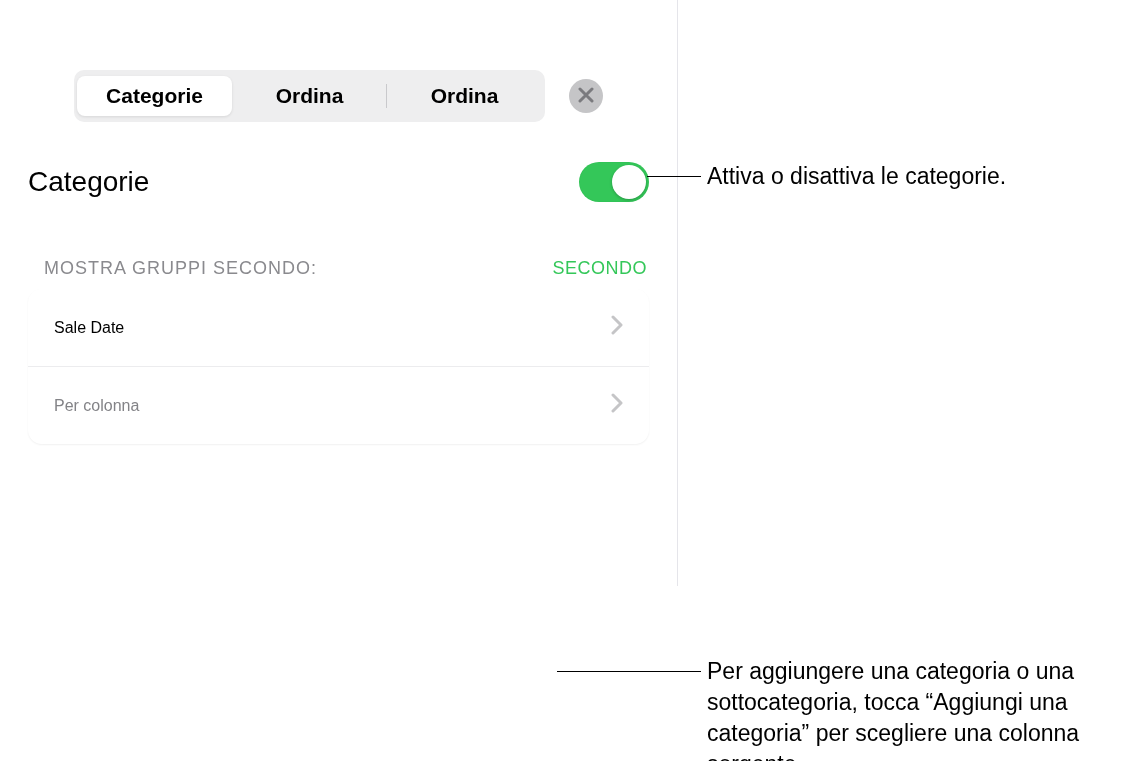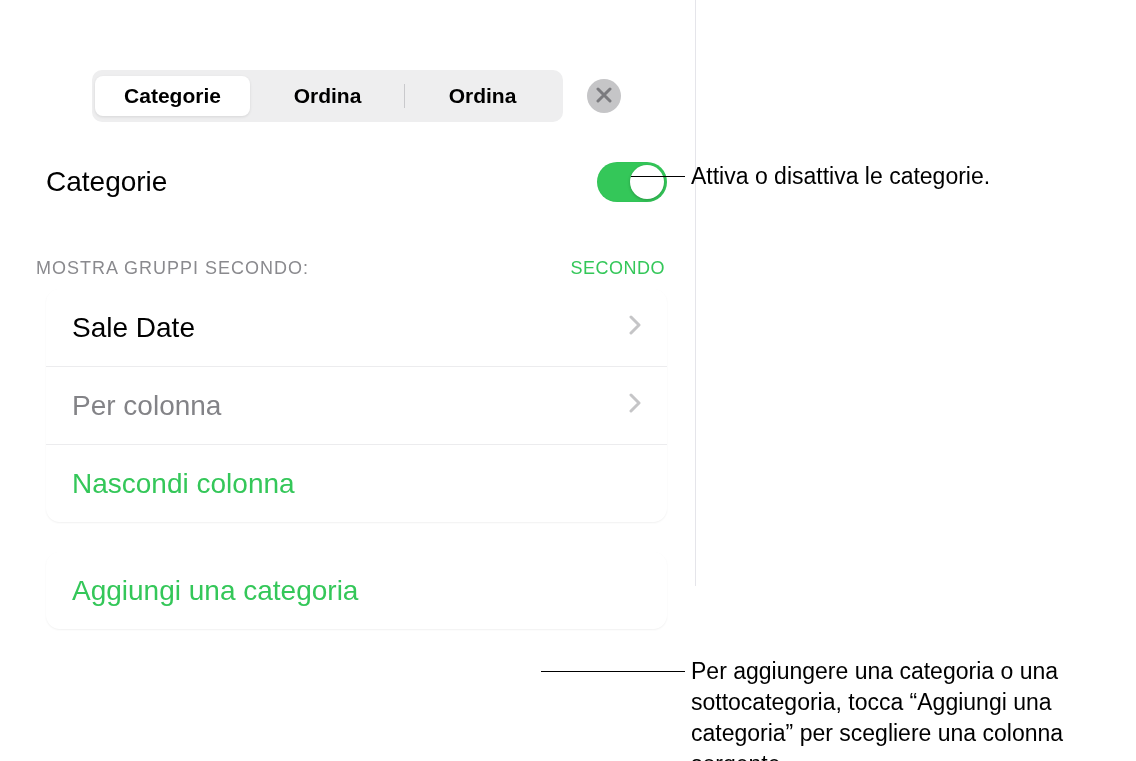--- a/index.html
+++ b/index.html
@@ -23,21 +23,21 @@
     height: 761px;
     box-sizing: border-box;
   }
   .canvas {
     position: relative;
     width: 1136px;
     height: 761px;
   }
   .panel {
     position: absolute;
-    left: 18px;
+    left: 0;
     top: 0;
     width: 678px;
     height: 586px;
     border-right: 1px solid var(--border);
     box-sizing: border-box;
     padding: 70px 0 0 0;
   }
   
   .seg-row {
     display: flex;
@@ -127,21 +127,21 @@
     background: #fff;
     border-radius: 50%;
     box-shadow: 0 1px 3px rgba(0,0,0,0.25);
   }
 
   
   .group-header {
     display: flex;
     align-items: center;
     justify-content: space-between;
-    padding: 0 30px 10px 18px;
+    padding: 0 30px 10px 44px;
     font-size: 18px;
   }
   .group-label {
     color: var(--text-secondary);
     letter-spacing: 1px;
   }
   .edit-link {
     color: var(--green);
     cursor: pointer;
     letter-spacing: 0.5px;
@@ -159,37 +159,37 @@
     display: flex;
     align-items: center;
     justify-content: space-between;
     padding: 0 26px;
     height: 77px;
     border-bottom: 1px solid #ECECEE;
     cursor: pointer;
   }
   .row:last-child { border-bottom: none; }
   .row .label {
-    font-size: 28px;
+    font-size: 16px;
   }
   .row .label.dim {
     color: #838387;
   }
   .row .label.action {
     color: var(--green);
   }
   .chevron svg {
     width: 12px;
     height: 20px;
   }
 
   
   .callouts {
     position: absolute;
-    left: 661px;
+    left: 677px;
     top: 0;
     width: 458px;
     height: 761px;
   }
   .callout {
     position: absolute;
     font-size: 23px;
     line-height: 1.35;
     color: #000;
   }
@@ -243,30 +243,22 @@
         </span>
       </div>
       <div class="row">
         <div class="label dim">Per colonna</div>
         <span class="chevron">
           <svg viewBox="0 0 12 20">
               <path d="M2 2 L10 10 L2 18" fill="none" stroke="#C5C5C7" stroke-width="3" stroke-linecap="round" stroke-linejoin="round"></path>
             </svg>
         </span>
       </div>
-      <div class="row">
-        <div class="label action">Nascondi colonna</div>
-      </div>
-    </div>
-
-    <div class="card">
-      <div class="row">
-        <div class="label action">Aggiungi una categoria</div>
-      </div>
-    </div>
+    </div>
+
 
   </div>
 
   <div class="callouts">
 
     <div class="callout" style="left:30px; top:161px; width:410px;">
       <div class="line" style="left:-60px; top:15px; width:54px;"></div>
       <span>Attiva o disattiva le categorie.</span>
     </div>
 

